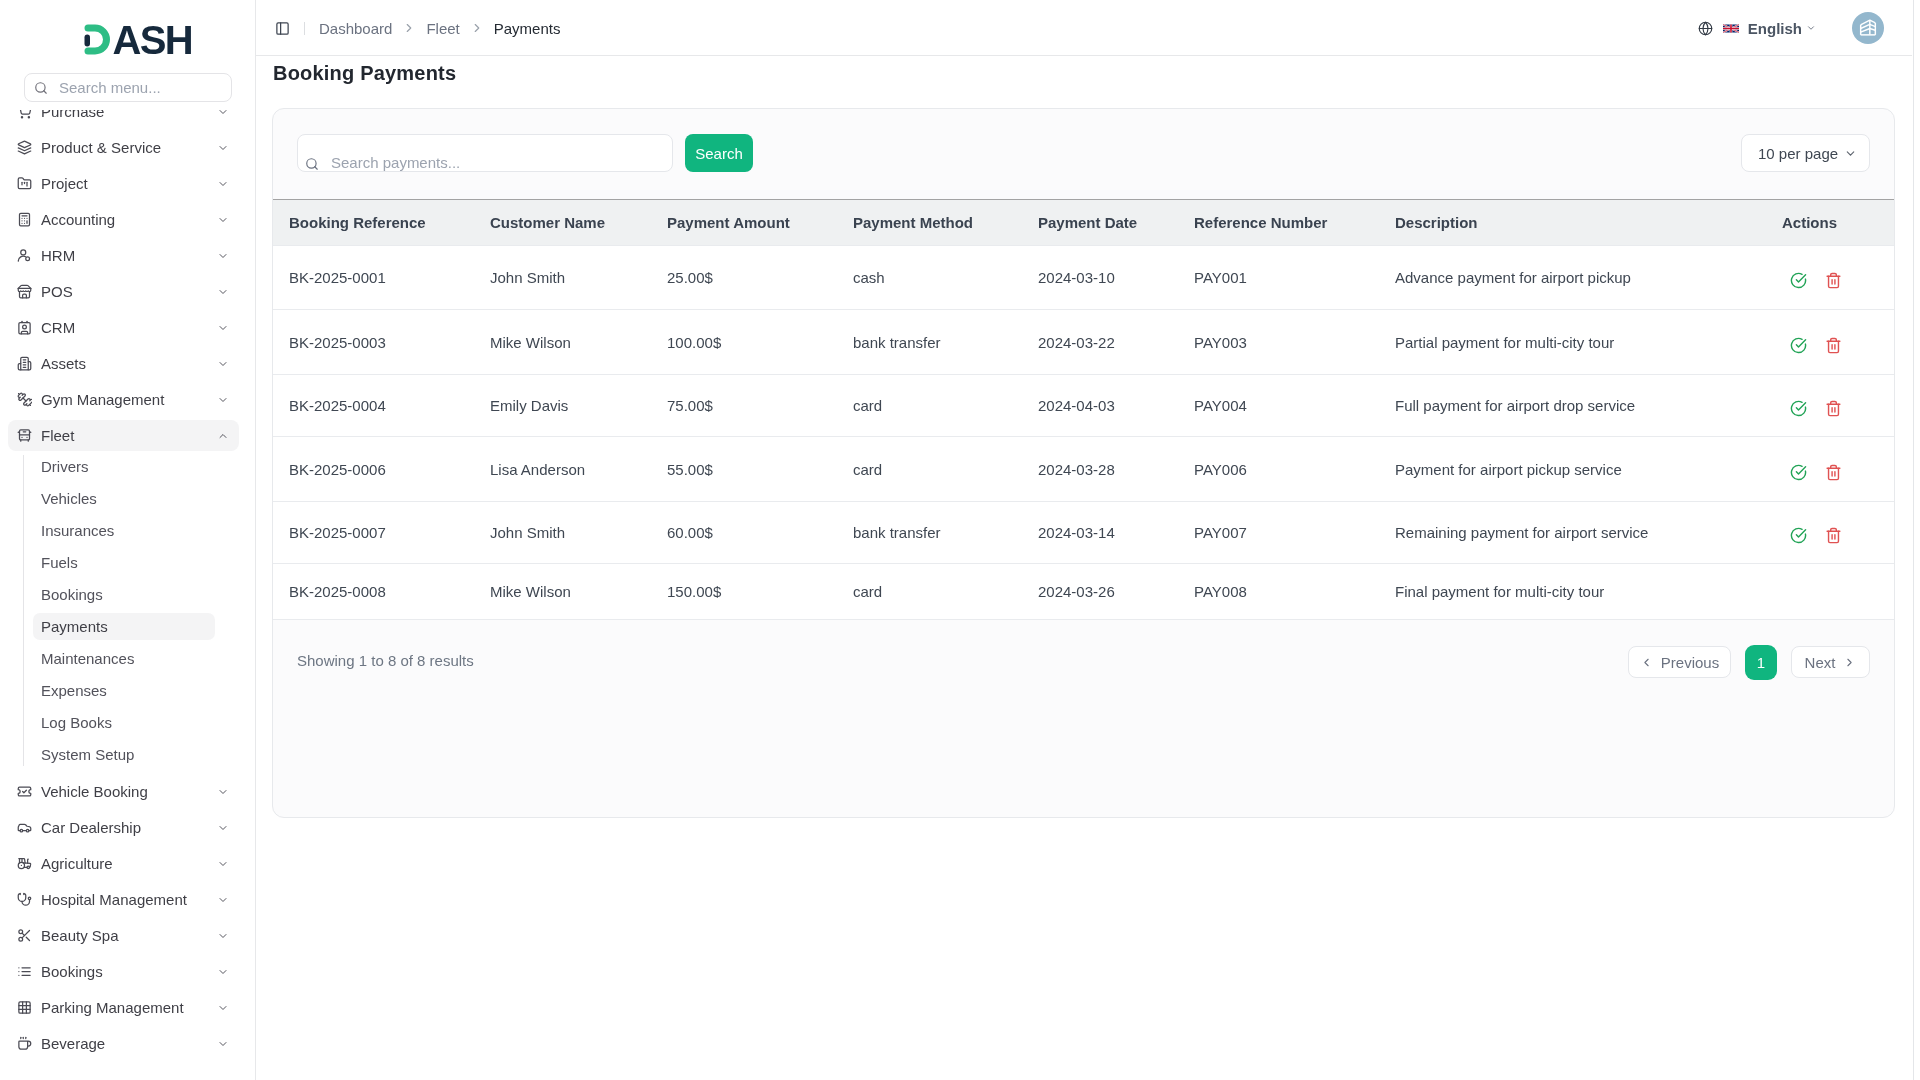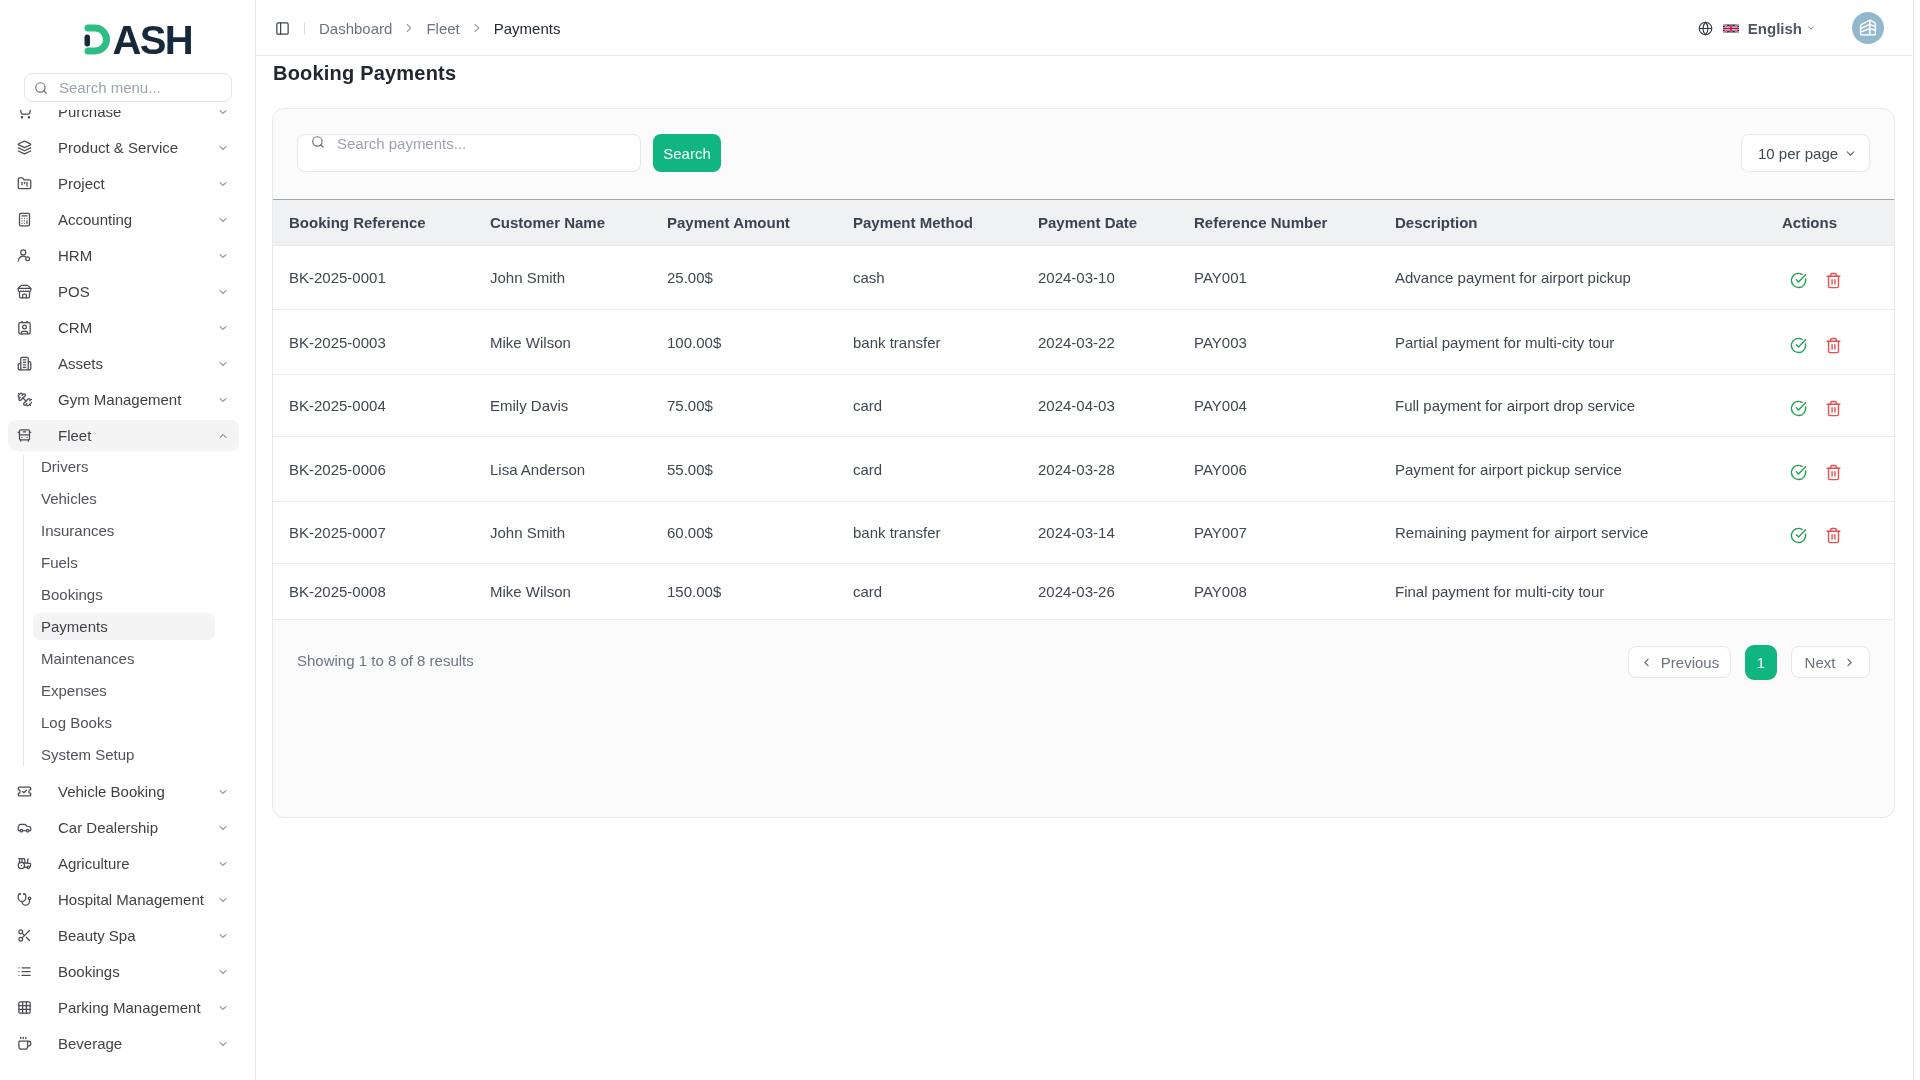--- a/index.html
+++ b/index.html
@@ -10,21 +10,21 @@
   background:#fff; border-right:1px solid #e7e8ea; }
 #logo { position:absolute; left:0; top:0; width:256px; height:60px;margin-left:9px; }
 #searchmenu { position:absolute; left:24px; top:73px; width:208px; height:29px;
   border:1px solid #e4e4e7; border-radius:8px; display:flex; align-items:center;
   padding-left:9px; color:#9ca3af; font-size:15px; gap:11px; background:#fff;}
 #nav { position:absolute; left:0; top:110px; width:255px; bottom:0; overflow:hidden; }
 #navin { margin-top:-14px; }
 .mi { height:31px; margin:0 16px 5px 8px; padding:0 9px; border-radius:8px;
   display:flex; align-items:center; gap:9px; color:#3f3f46; font-size:15px; }
 .mi svg { width:15px; height:15px; flex:none; stroke:#4b4b54; }
-.mi .lbl { flex:1; white-space:nowrap;margin-left:17px; }
+.mi .lbl { flex:1; white-space:nowrap; }
 .mi .chev { width:12px; height:12px; stroke:#55555e; flex:none; margin-right:1px;}
 .mi.open { background:#f4f4f5; }
 .sub { position:relative; margin:-3px 0 8px 0; }
 .sub:before { content:""; position:absolute; left:23px; top:2px; bottom:2px;
   width:1px; background:#e4e4e7; }
 .si { height:27px; margin:0 40px 5px 33px; padding:0 8px; border-radius:7px;
   display:flex; align-items:center; color:#52525b; font-size:15px; }
 .si.act { background:#f4f4f5; color:#3f3f46; }
 
 #topbar { position:absolute; left:256px; top:0; right:8px; height:56px;
@@ -34,22 +34,22 @@
 .bc { font-size:15px; color:#6b7280; }
 .bc.cur { color:#252b33; }
 .bcchev { width:14px; height:14px; stroke:#9aa1ab; margin:0 10px; }
 #tright { margin-left:auto; display:flex; align-items:center; }
 
 #title { position:absolute; left:273px; top:62px; font-size:20px; font-weight:bold;
   color:#22272f; letter-spacing:0.2px; }
 #card { position:absolute; left:272px; top:108px; width:1623px; height:710px;
   background:#fbfbfc; border:1px solid #e7e9ec; border-radius:12px; }
 #toolbar { height:90px; padding:25px 24px 0 24px; display:flex; }
-#searchpay { width:344px; height:38px; border:1px solid #e5e7eb; border-radius:8px;
-  background:#fff; display:flex; align-items:flex-start; padding-left:13px; gap:12px;
+#searchpay { width:376px; height:38px; border:1px solid #e5e7eb; border-radius:8px;
+  background:#fff; display:flex; align-items:flex-end; padding-left:7px; gap:12px;
   color:#9ca3af; font-size:15px; }
 #searchbtn { width:68px; height:38px; margin-left:12px; border-radius:8px;
   background:#10b57f; color:#fff; font-size:15px; display:flex; align-items:center;
   justify-content:center; }
 #perpage { margin-left:auto; width:129px; height:38px; border:1px solid #e5e7eb;
   border-radius:8px; background:#fff; display:flex; align-items:center;
   padding:0 12px 0 16px; font-size:15px; color:#3f4752; }
 #perpage svg { margin-left:auto; width:13px; height:13px; stroke:#5f6670; }
 table { width:1621px; border-collapse:collapse; table-layout:fixed; }
 th { background:#eff1f2; height:46px; font-size:15px; font-weight:bold;

